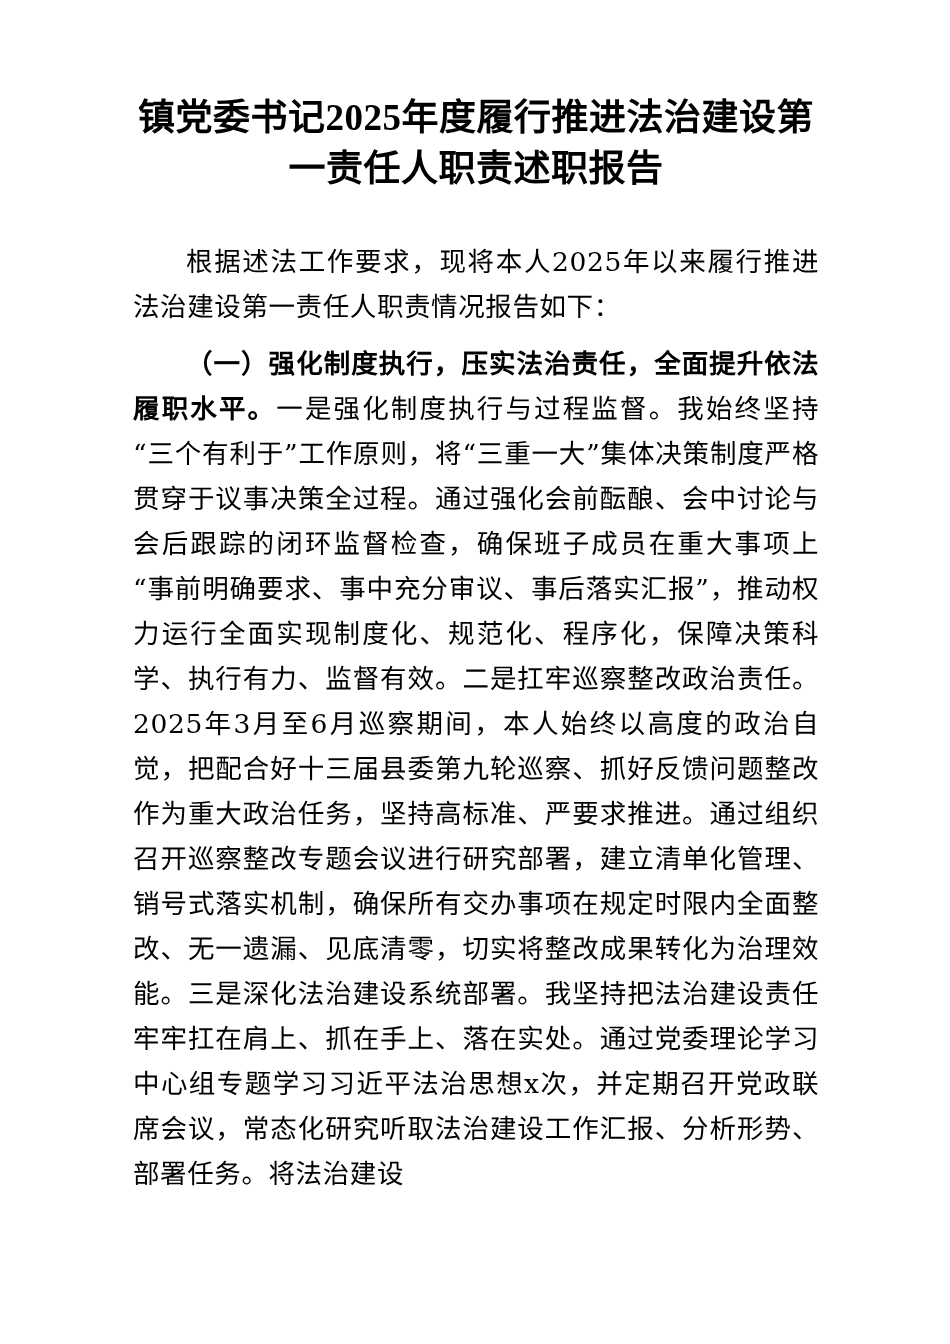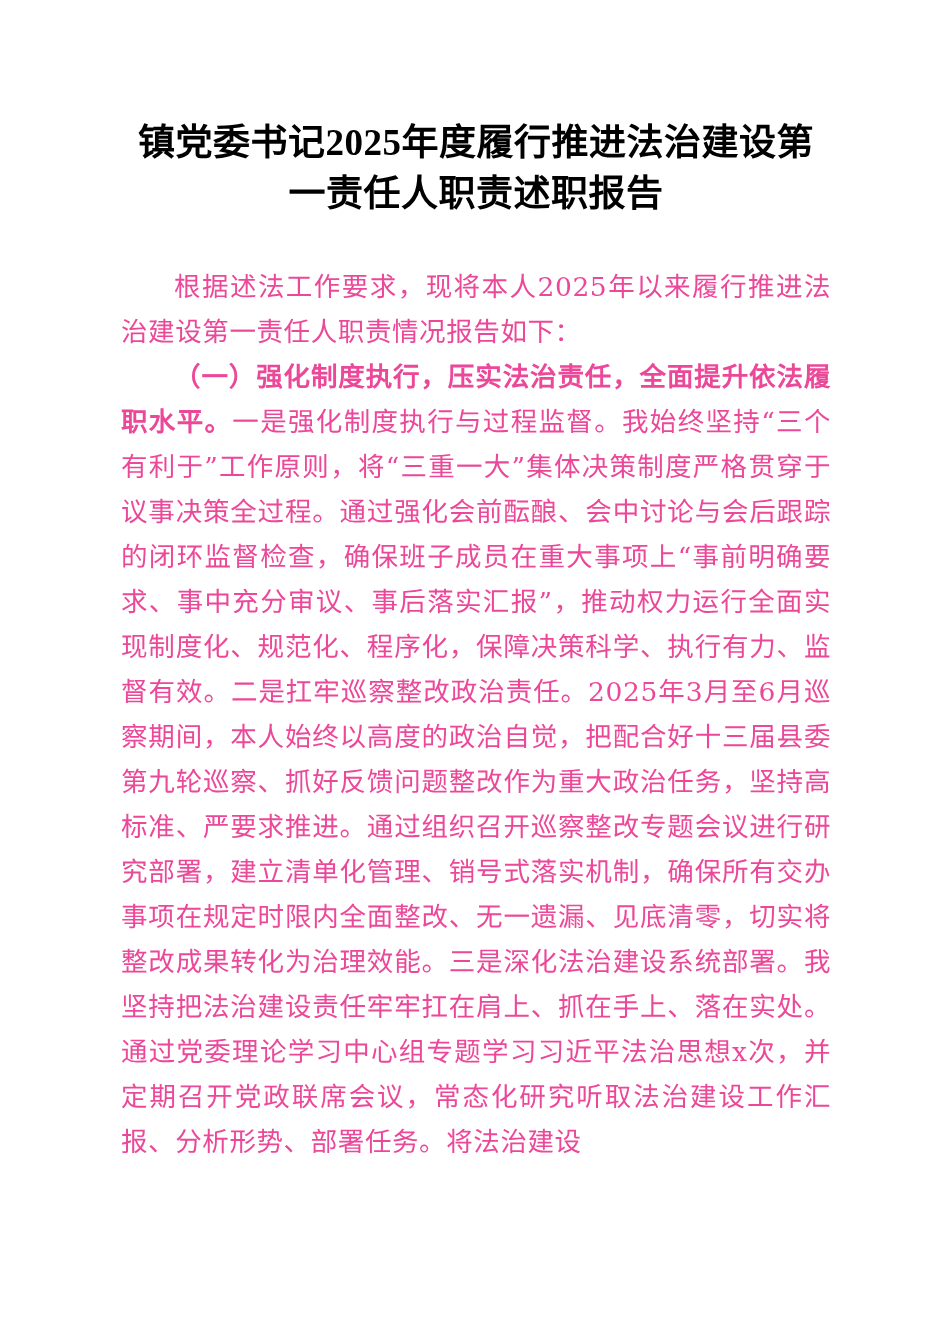--- a/index.html
+++ b/index.html
@@ -22,38 +22,38 @@
   .doc-body {
     position: absolute;
     left: 121px;
     top: 0;
     width: 710px;
   }
 
   
   .doc-title {
     margin: 0;
-    padding-top: 117px;
+    padding-top: 92px;
     font-family: "Liberation Serif", "DejaVu Serif", serif;
     font-weight: bold;
     font-size: 37px;
     line-height: 51px;
     text-align: center;
     color: #000000;
     letter-spacing: 0.5px;
     text-align-last: center;
   }
 
   
   .para {
-    margin: 0;
+    margin: 12px;
     font-family: "DejaVu Serif", "Liberation Serif", serif;
     font-size: 26.5px;
     line-height: 45px;
-    color: #ec4899;
+    color: #000000;
     text-align: justify;
     text-justify: inter-character;
     text-indent: 53px;
     letter-spacing: 0.6px;
   }
 
   .para.first-para {
     margin-top: 45px;
   }
 

